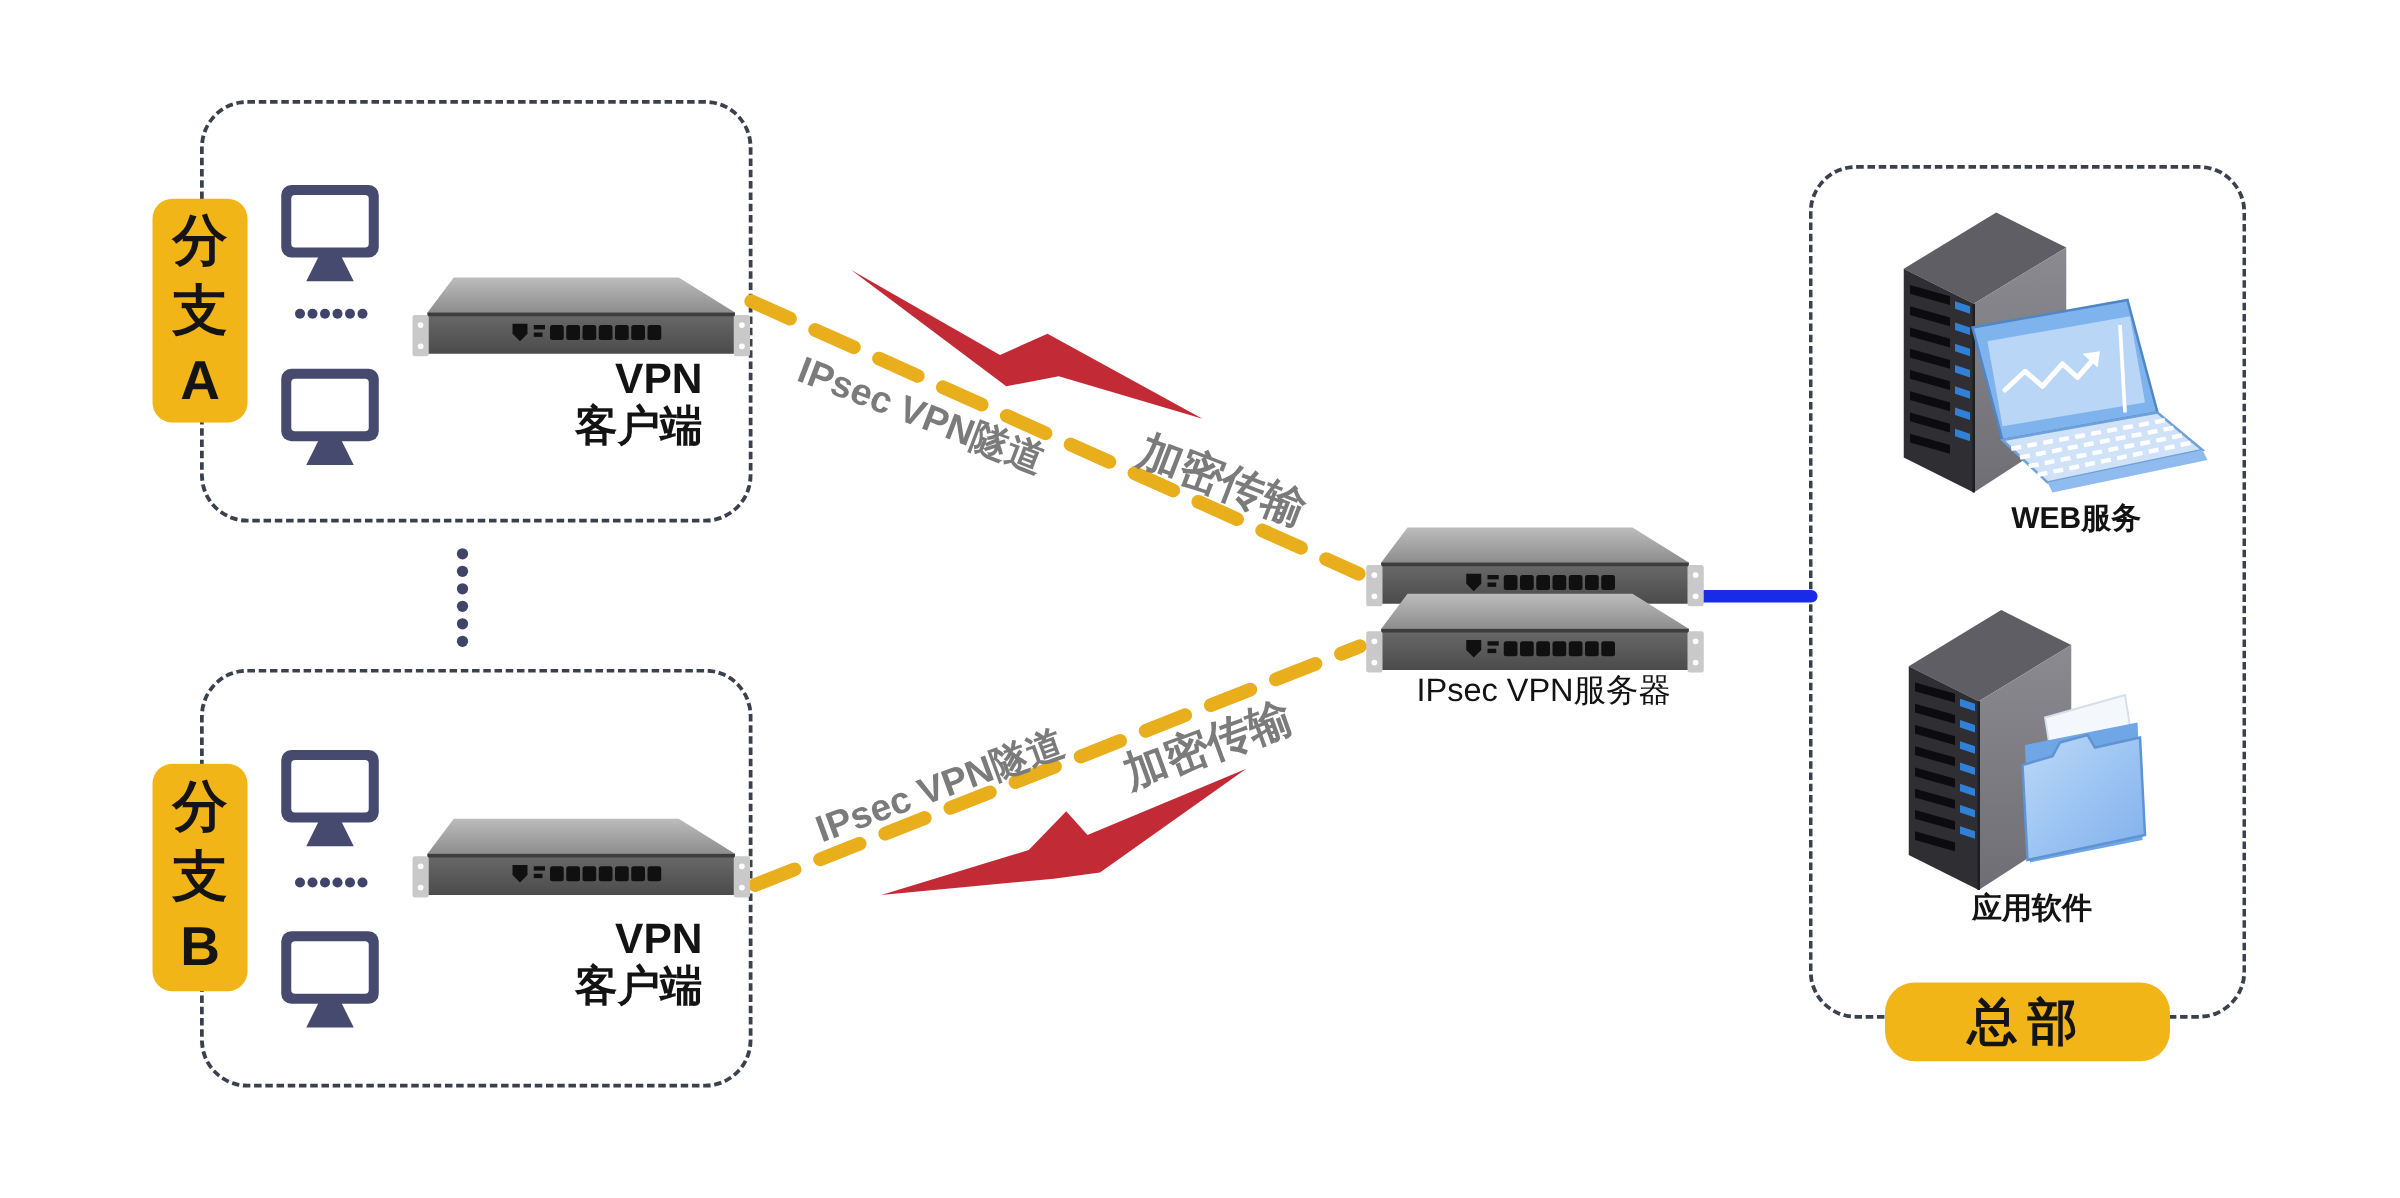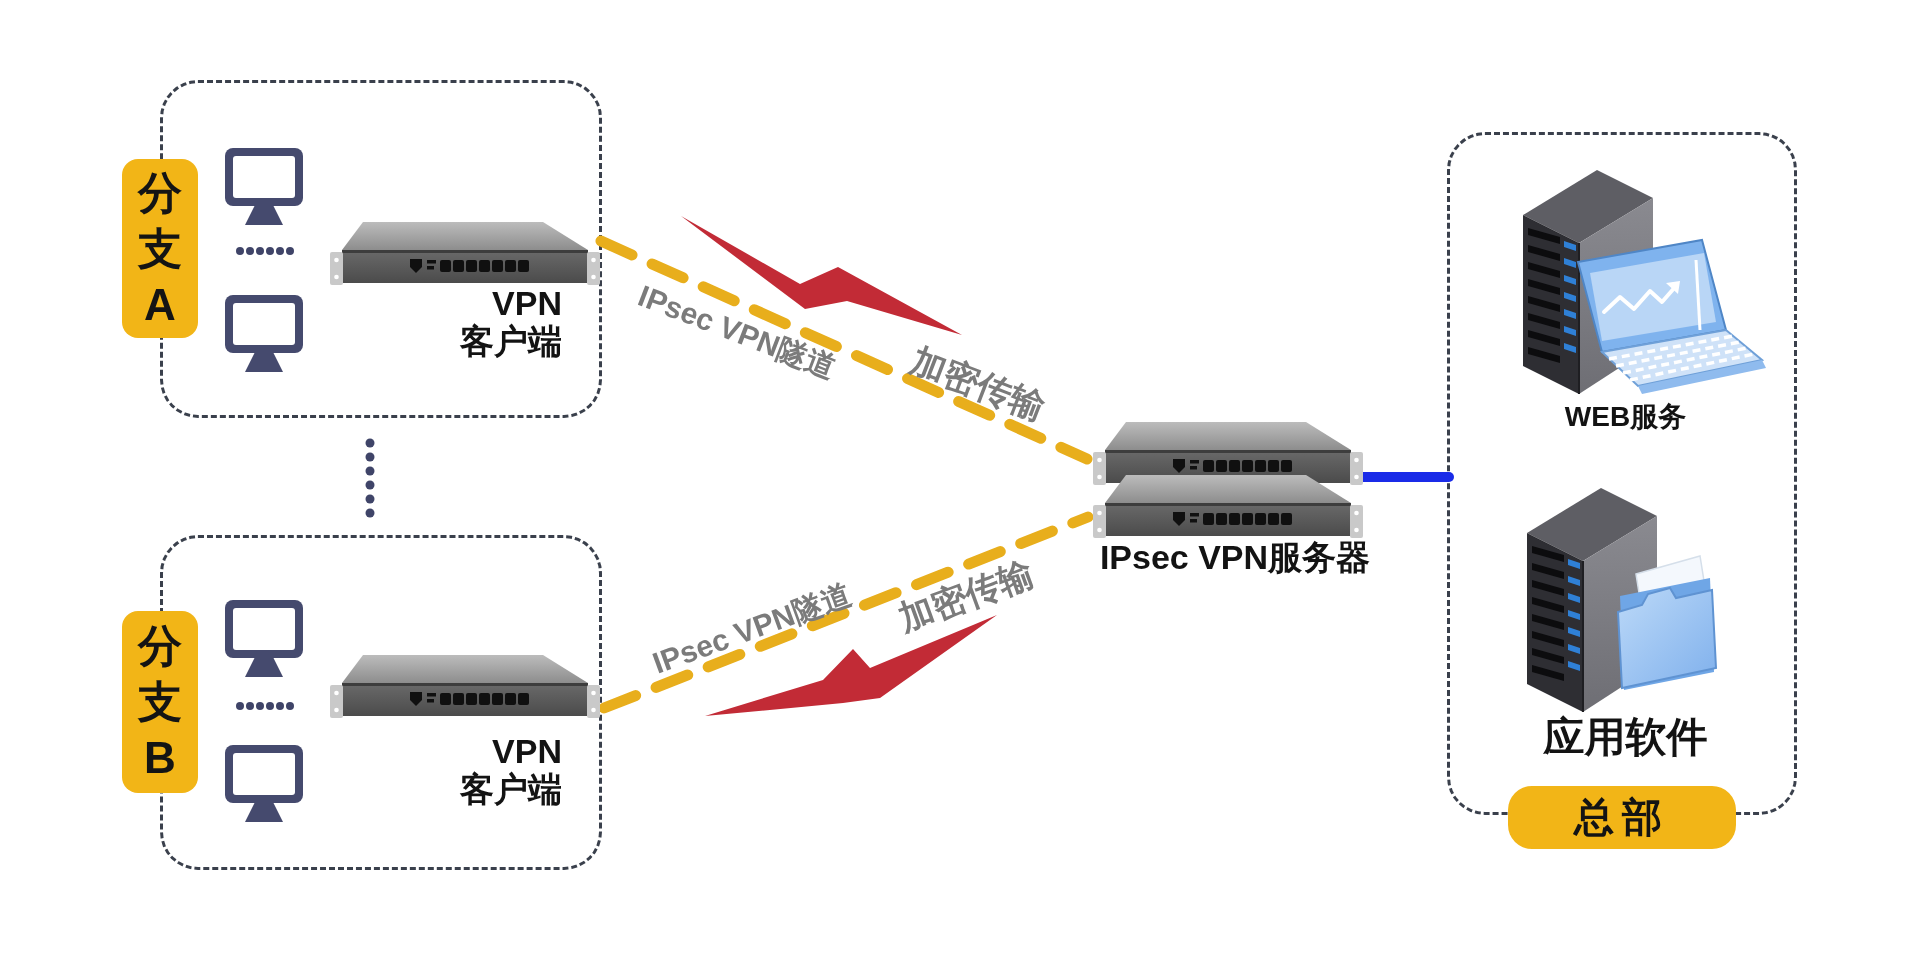--- a/index.html
+++ b/index.html
@@ -23,23 +23,23 @@
   }
   .badge-vert{flex-direction:column;font-size:44px;line-height:56px;}
   .badge-branch-a{left:122px;top:159px;width:76px;height:179px;}
   .badge-branch-b{left:122px;top:611px;width:76px;height:182px;}
   .badge-hq{left:1508px;top:786px;width:228px;height:63px;font-size:40px;letter-spacing:8px;border-radius:24px;}
   
   .lbl{position:absolute;color:#131313;text-align:center;}
   .lbl-client{width:200px;font-size:34px;font-weight:700;line-height:38px;text-align:right;}
   .lbl-client-a{left:362px;top:284px;}
   .lbl-client-b{left:362px;top:732px;}
-  .lbl-server{left:1060px;top:535px;width:350px;font-size:34px;font-weight:700;}
-  .lbl-web{left:1538px;top:398px;width:175px;font-size:28px;font-weight:600;}
-  .lbl-app{left:1538px;top:710px;width:175px;font-size:41px;font-weight:600;}
+  .lbl-server{left:1060px;top:535px;width:350px;font-size:26px;font-weight:400;}
+  .lbl-web{left:1538px;top:398px;width:175px;font-size:24px;font-weight:600;text-align:right;}
+  .lbl-app{left:1538px;top:710px;width:175px;font-size:24px;font-weight:600;}
   
   .tun-lbl{
     position:absolute;color:#7b7b7b;font-weight:600;white-space:nowrap;
     display:flex;align-items:center;justify-content:center;
   }
   .tun-name{width:280px;height:42px;font-size:30px;}
   .tun-enc{width:170px;height:44px;font-size:35px;}
   .tun-name-a{left:597px;top:311px;transform:rotate(21deg);}
   .tun-enc-a{left:893px;top:362px;transform:rotate(21deg);}
   .tun-name-b{left:612px;top:608px;transform:rotate(-20deg);}

